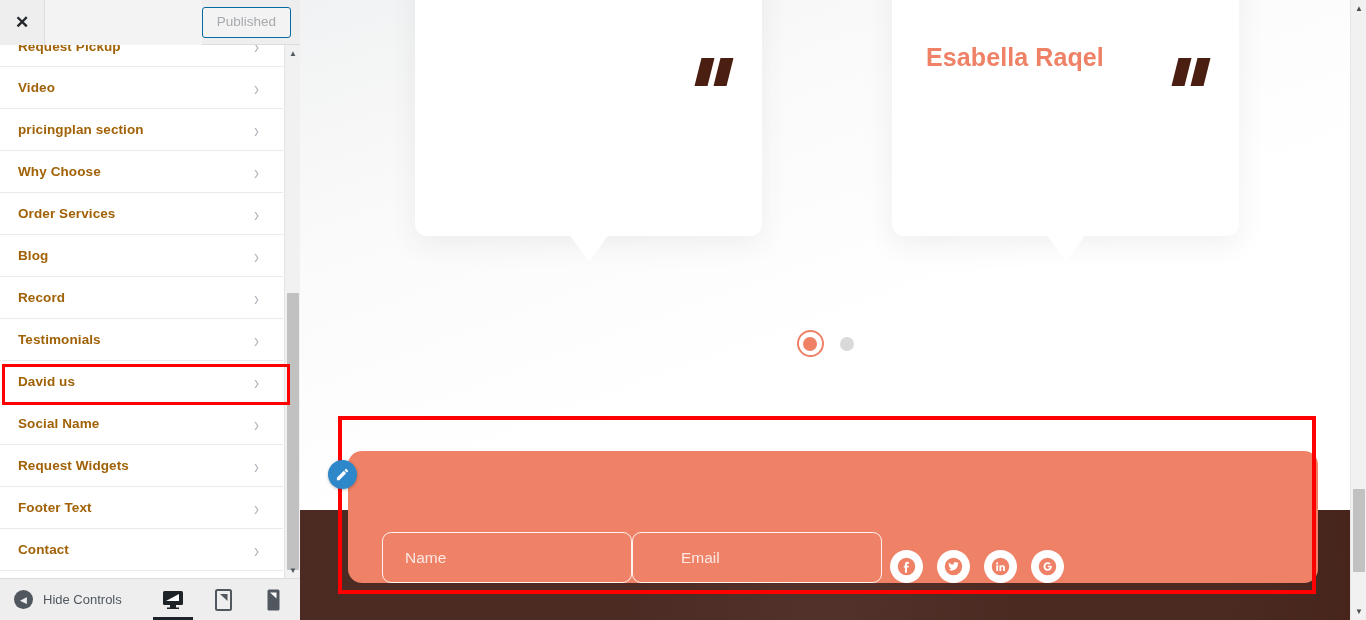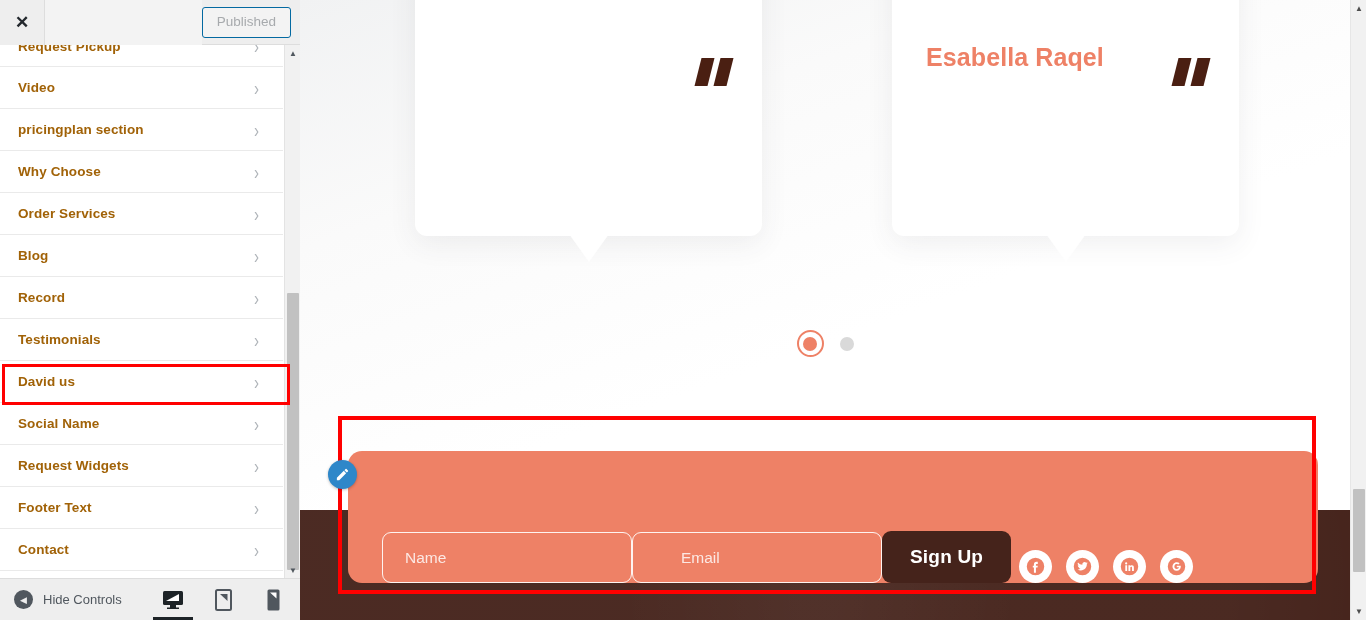--- a/index.html
+++ b/index.html
@@ -392,21 +392,20 @@
           <i></i>
         </div>
       <div id="dot-inactive"></div>
     </div>
 
     <div id="footer-band"></div>
 
     <div id="signup-band">
       <input class="sf-input" id="name-input" type="text" placeholder="Name" style="">
       <input class="sf-input" id="email-input" type="text" placeholder="Email" style="">
-      <button id="signup-btn">Sign Up</button>
       <div id="social-row">
         <div class="soc">
           <svg width="21" height="21" viewBox="0 0 24 24" fill="#ee8166">
             <path d="M12 2a10 10 0 1 0 0 20 10 10 0 0 0 0-20zm2.6 7h-1.5c-.4 0-.6.2-.6.6V11h2.1l-.3 2.2h-1.8v6h-2.3v-6H8.9V11h1.3V9.3c0-1.6 1-2.8 2.7-2.8h1.7V9z"></path>
           </svg>
         </div>
         <div class="soc">
           <svg width="21" height="21" viewBox="0 0 24 24" fill="#ee8166">
             <path d="M12 2a10 10 0 1 0 0 20 10 10 0 0 0 0-20zm5 7.5c0 3.3-2.5 7-7 7a7 7 0 0 1-3.7-1.1c.3 0 .6.1.8.1 1 0 1.9-.3 2.6-.9a2.5 2.5 0 0 1-2.3-1.7c.4.1.7.1 1.1 0a2.5 2.5 0 0 1-2-2.4c.3.2.7.3 1.1.3a2.5 2.5 0 0 1-.8-3.3 7 7 0 0 0 5.1 2.6c-.2-1 .1-2 .9-2.6a2.4 2.4 0 0 1 3.4.3c.5-.1 1-.3 1.5-.6-.2.5-.6 1-1.1 1.3.5-.1 1-.2 1.4-.4-.3.5-.7.9-1.2 1.3z"></path>
           </svg>

